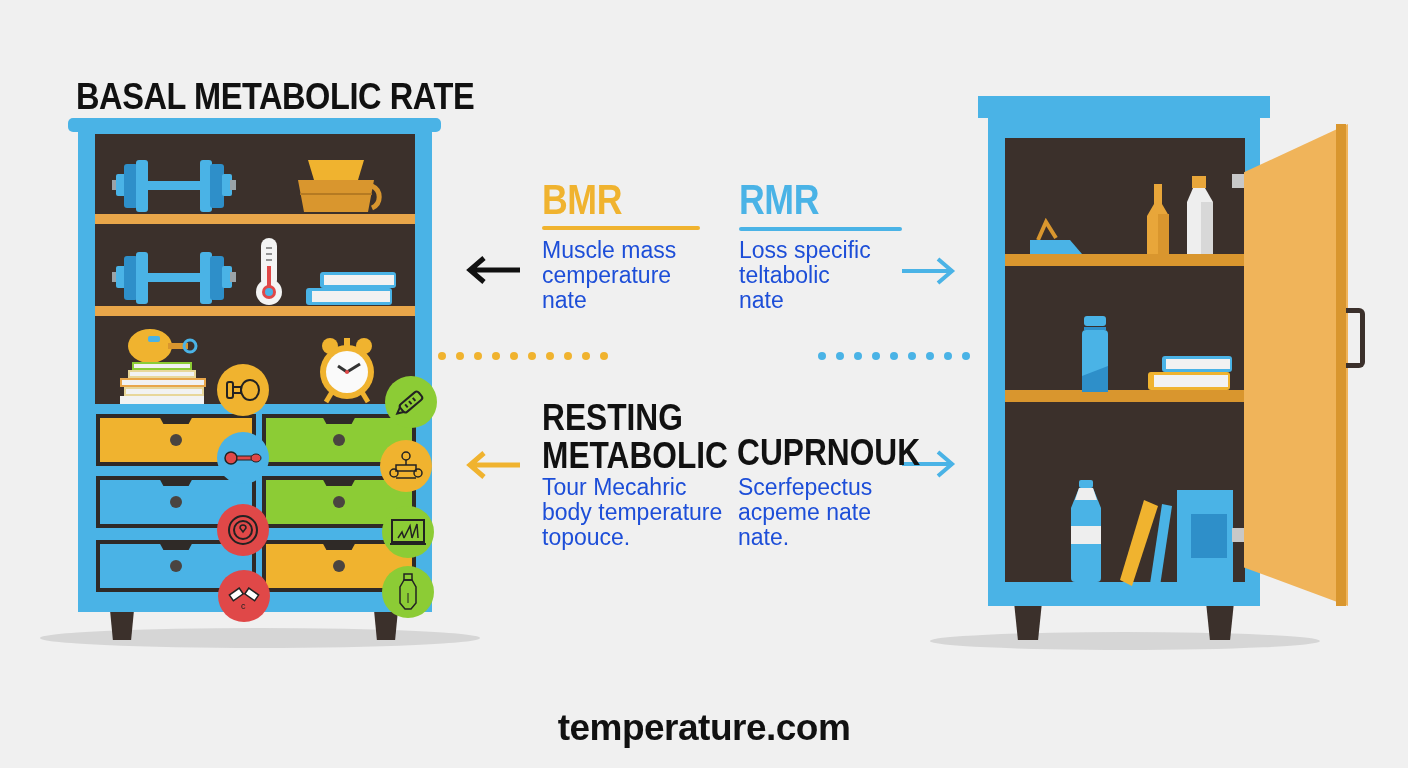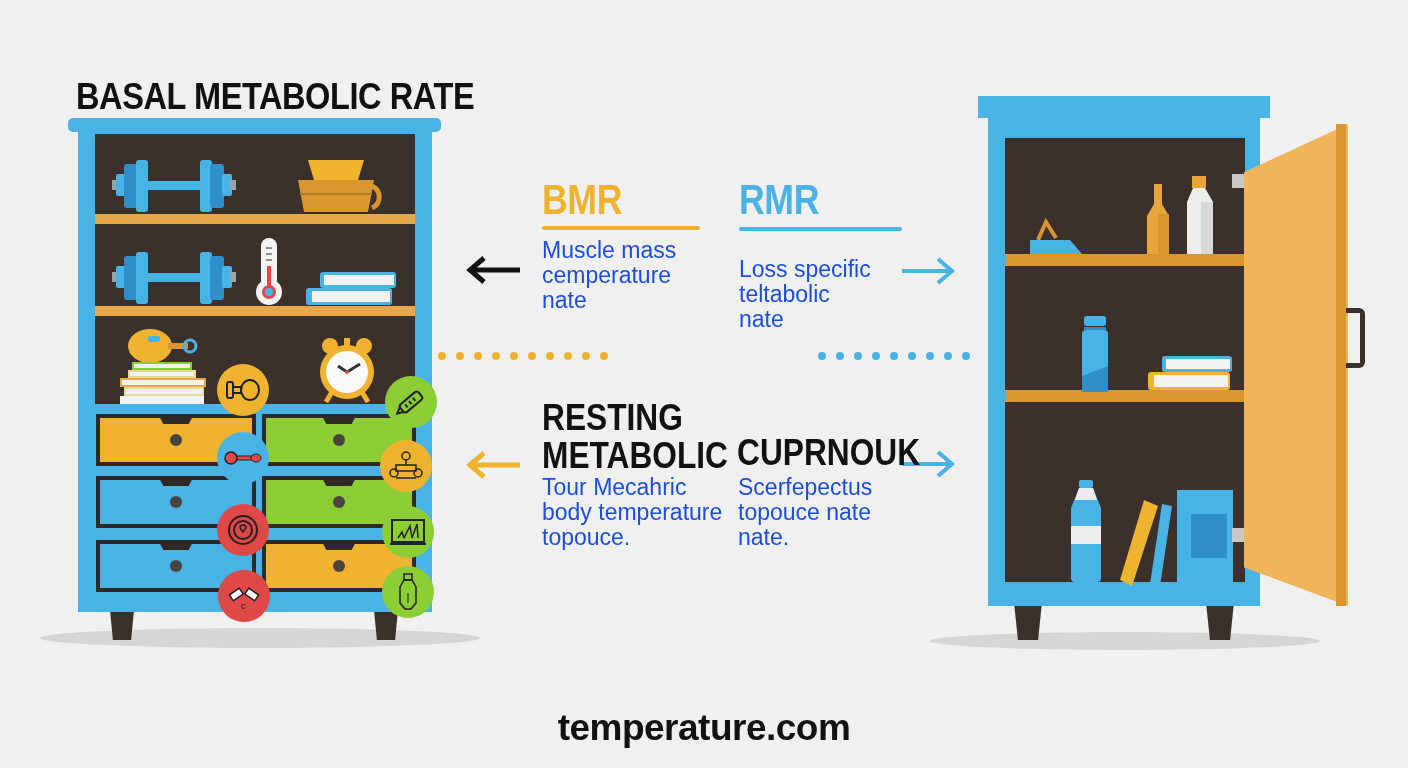--- a/index.html
+++ b/index.html
@@ -234,21 +234,21 @@
 </div>
 
 <div class="abs term-head" style="left:542px;top:176px;color:#f0b32f;">BMR</div>
 <div class="abs uline" style="left:542px;top:226px;width:158px;background:#f0b32f;"></div>
 <div class="abs term-body" style="left:542px;top:238px;">Muscle mass
 cemperature
 nate</div>
 
 <div class="abs term-head" style="left:739px;top:176px;color:#4ab3e6;">RMR</div>
 <div class="abs uline" style="left:739px;top:227px;width:163px;background:#4ab3e6;"></div>
-<div class="abs term-body" style="left:739px;top:238px;margin-top:19px;">Loss specific
+<div class="abs term-body" style="left:739px;top:238px;">Loss specific
 teltabolic
 nate</div>
 
 <svg class="abs" style="left:464px;top:255px;" width="58" height="30" viewBox="0 0 58 30">
   <path d="M56 15 H8 M20 3 L6 15 L20 27" fill="none" stroke="#111" stroke-width="5"></path>
 </svg>
 <svg class="abs" style="left:900px;top:256px;" width="58" height="30" viewBox="0 0 58 30">
   <path d="M2 15 H50 M38 3 L52 15 L38 27" fill="none" stroke="#4ab3e6" stroke-width="4"></path>
 </svg>
 <svg class="abs" style="left:464px;top:450px;" width="58" height="30" viewBox="0 0 58 30">
@@ -283,21 +283,21 @@
 </div>
 
 <div class="abs big-head" style="left:542px;top:399px;">RESTING
 METABOLIC</div>
 <div class="abs term-body" style="left:542px;top:475px;">Tour Mecahric
 body temperature
 topouce.</div>
 
 <div class="abs big-head" style="left:737px;top:434px;">CUPRNOUK</div>
 <div class="abs term-body" style="left:738px;top:475px;">Scerfepectus
-topouce nate
+acpeme nate
 nate.</div>
 
 <div class="abs" style="left:930px;top:94px;width:440px;height:560px;">
 
   <div class="abs" style="left:0;top:538px;width:390px;height:18px;border-radius:50%;background:#d6d6d6;"></div>
 
   <div class="abs" style="left:84px;top:508px;width:28px;height:38px;background:#3b302b;clip-path:polygon(0 0,100% 0,86% 100%,14% 100%);"></div>
   <div class="abs" style="left:276px;top:508px;width:28px;height:38px;background:#3b302b;clip-path:polygon(0 0,100% 0,86% 100%,14% 100%);"></div>
 
   <div class="abs" style="left:48px;top:2px;width:292px;height:22px;background:#4ab3e6;"></div>

